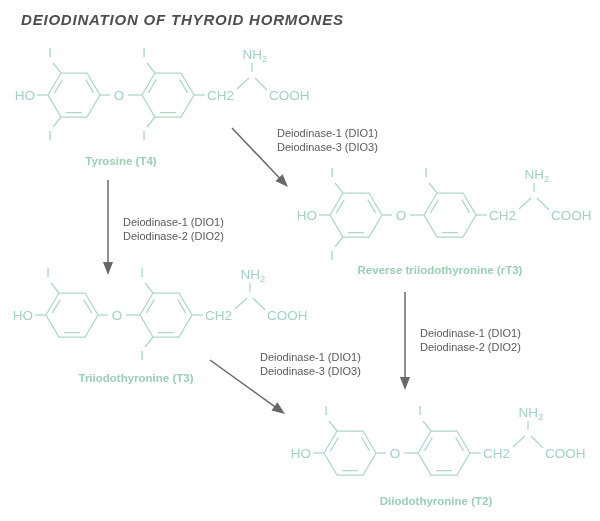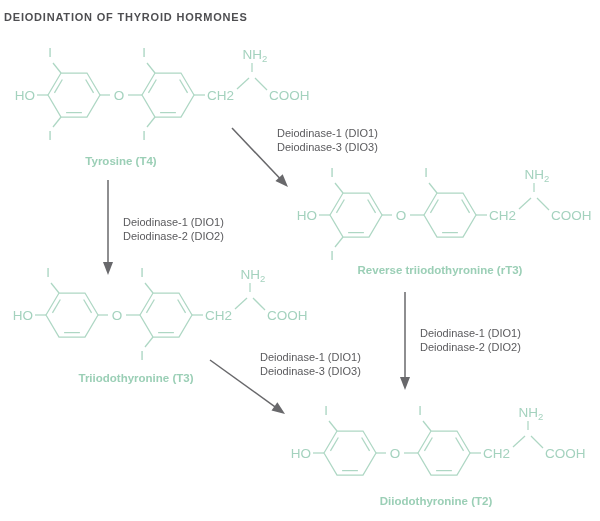--- a/index.html
+++ b/index.html
@@ -1,19 +1,19 @@
 <!DOCTYPE html>
 <html style="--background: #ffffff; --structure: #aed7c4; --atom-text: #a4d2be; --molecule-label: #9bcfb6; --arrow: #68686b; --arrow-label: #5a5a5d; --title-text: #4e4e51;"><head>
 <meta charset="utf-8">
 <style>
   html,body{margin:0;padding:0;background:#fff;}
   .page{position:relative;width:600px;height:521px;background:var(--background,#fff);
         font-family:"Liberation Sans",sans-serif;overflow:hidden;}
-  .diagram-title{position:absolute;left:4px;top:11px;font-size:11px;font-weight:bold;
-        letter-spacing:0.8px;color:var(--title-text,#4e4e51);}
+  .diagram-title{position:absolute;left:21px;top:11px;font-size:15px;font-weight:bold;
+        letter-spacing:0.8px;color:var(--title-text,#4e4e51);font-style:italic;}
   svg{position:absolute;left:0;top:0;}
   svg text{font-family:"Liberation Sans",sans-serif;}
 </style>
 </head>
 <body>
 
 <div class="page">
   <div class="diagram-title">DEIODINATION OF THYROID HORMONES</div>
   <svg id="diagram" width="600" height="521" viewBox="0 0 600 521">
       <g transform="translate(6,33)">

